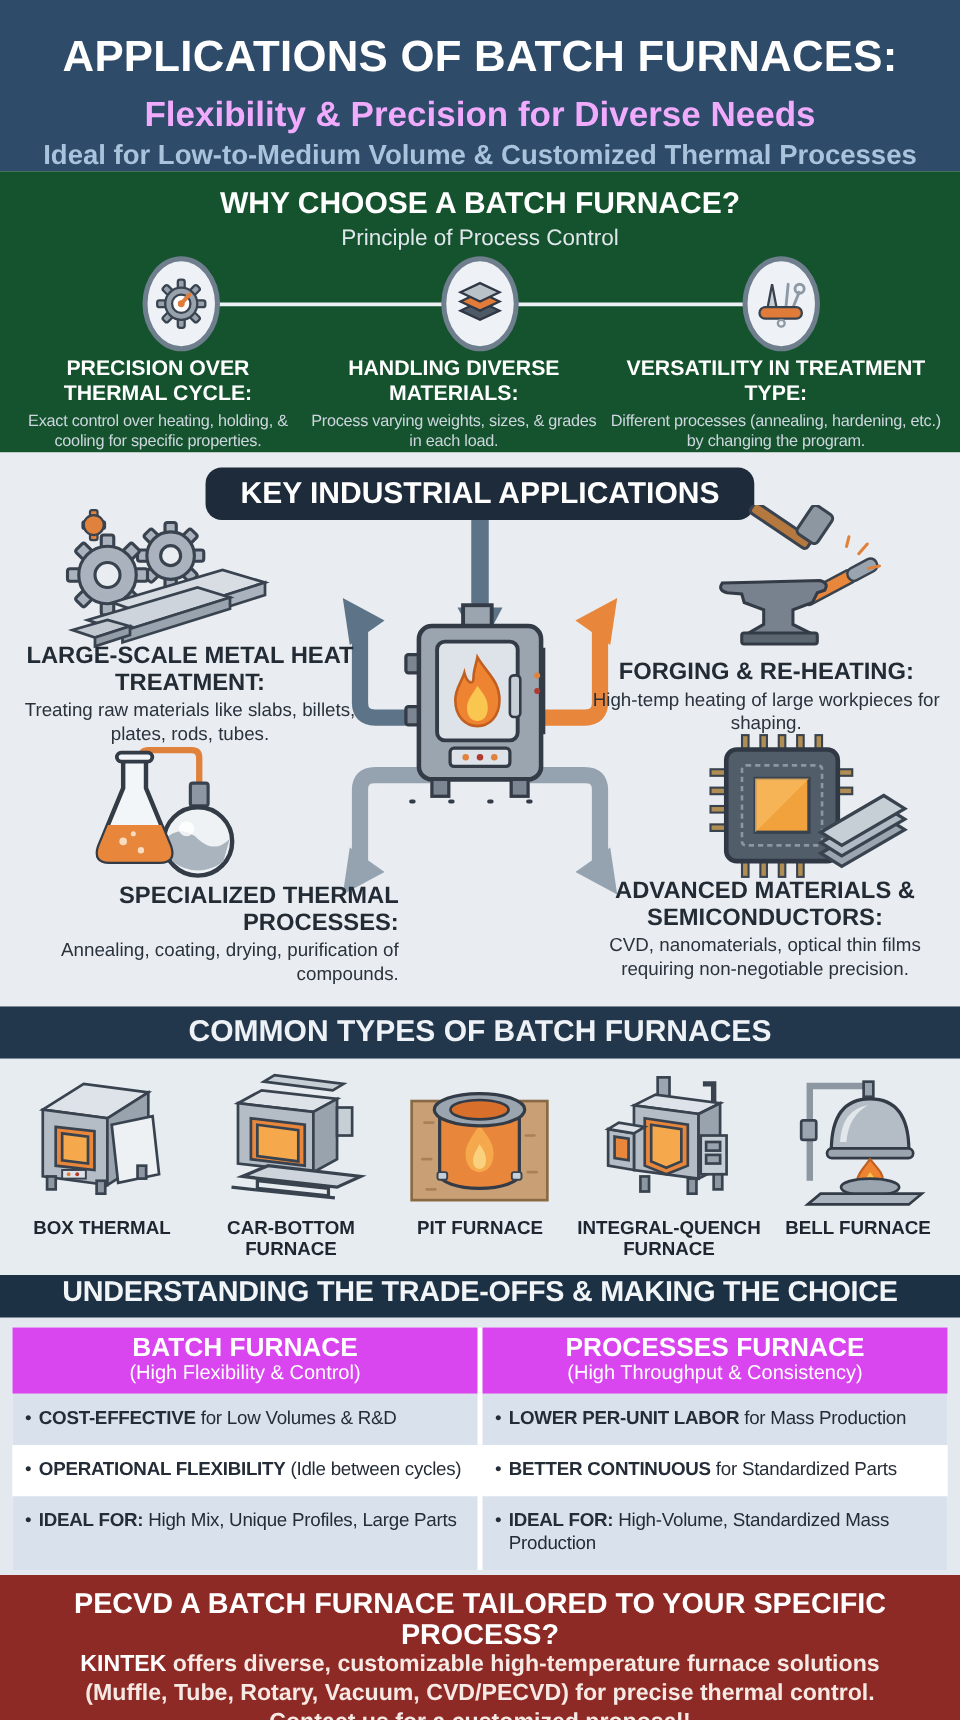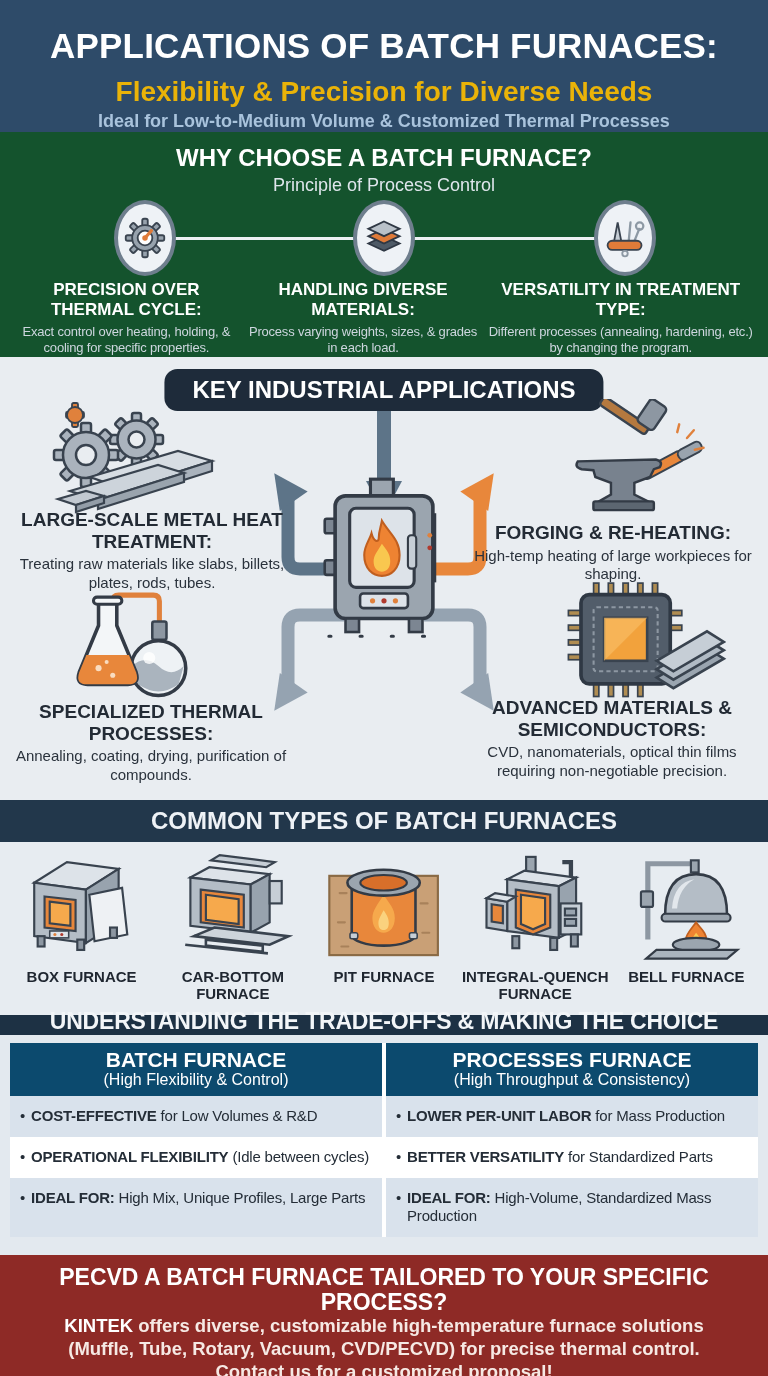--- a/index.html
+++ b/index.html
@@ -3,22 +3,22 @@
 <meta charset="utf-8">
 <style>
   html,body{margin:0;padding:0;background:#ffffff;}
   body{width:768px;font-family:"Liberation Sans",sans-serif;-webkit-font-smoothing:antialiased;}
   .page{width:768px;height:1376px;display:flex;flex-direction:column;overflow:hidden;}
   .page *{box-sizing:border-box;}
 
   
   .header{flex:0 0 122px;background:#2e4b69;text-align:center;padding-top:16px;}
   .header .title{margin:12px;color:#ffffff;font-size:35px;font-weight:800;letter-spacing:.2px;line-height:1.05;}
-  .header .subtitle{margin:2px 0 0;color:#eab308;font-size:28px;font-weight:800;line-height:1.05;}
-  .header .tagline{margin:5px 0 0;color:#a9c3dc;font-size:18px;font-weight:700;}
+  .header .subtitle{margin:2px 0 0;color:#f0abfc;font-size:28px;font-weight:800;line-height:1.05;}
+  .header .tagline{margin:5px 0 0;color:#a9c3dc;font-size:22px;font-weight:700;}
 
   
   .why{flex:0 0 223px;background:#14532d;padding-top:12px;}
   .why-title{margin:0;text-align:center;color:#ffffff;font-size:24px;font-weight:800;}
   .why-sub{margin:3px 0 0;text-align:center;color:#dfe6ec;font-size:18px;font-weight:400;}
   .why-icons{position:relative;height:84px;}
   .why-line{position:absolute;top:41px;left:130px;right:130px;height:3px;background:#edf1f4;}
   .why-circle{position:absolute;top:4px;width:62px;height:76px;border-radius:50%;
     background:#eef2f6;border:4px solid #6e7e8d;display:flex;align-items:center;justify-content:center;}
   .why-circle svg{width:44px;height:44px;}
@@ -33,42 +33,42 @@
   .apps{flex:0 0 443px;background:#e9edf1;position:relative;}
   .pill{position:absolute;left:50%;transform:translateX(-50%);top:12px;background:#1e2b3a;
     color:#ffffff;font-size:24px;font-weight:800;padding:7px 28px;border-radius:13px;white-space:nowrap;}
   .arrows{position:absolute;left:0;top:0;width:768px;height:443px;}
   .furnace-wrap{position:absolute;left:306px;top:118px;width:156px;height:175px;}
   .q{position:absolute;text-align:center;}
   .q-h{color:#232b35;font-size:19px;font-weight:800;line-height:1.15;}
   .q-b{color:#2a323c;font-size:15px;line-height:1.22;margin-top:3px;}
   .q1{left:2px;top:152px;width:300px;}
   .q2{left:462px;top:165px;width:302px;}
-  .q3{left:1px;top:344px;width:300px;}
+  .q3{left:19px;top:344px;width:300px;text-align:right;}
   .q4{left:460px;top:340px;width:304px;}
   .app-icon{position:absolute;}
   .i1{left:28px;top:38px;width:190px;height:114px;}
   .i2{left:570px;top:42px;width:156px;height:118px;}
   .i3{left:60px;top:230px;width:142px;height:112px;}
   .i4{left:560px;top:224px;width:168px;height:118px;}
 
   
   .types-bar{flex:0 0 42px;background:#22374b;display:flex;align-items:center;justify-content:center;}
   .types-bar .t{color:#eef2f6;font-size:24px;font-weight:800;}
   .types{flex:0 0 173px;background:#e7ecf1;display:flex;padding:8px 6px 0;}
   .type{flex:1;text-align:center;padding:0 2px;}
   .type svg{width:100%;height:112px;}
   .type-label{color:#1f2630;font-size:15px;font-weight:800;line-height:1.15;margin-top:2px;}
 
   
   .trade{flex:0 0 240px;background:#e3e9ef;}
-  .trade-bar{height:20px;background:#1d3144;display:flex;align-items:flex-end;justify-content:center;}
+  .trade-bar{height:34px;background:#1d3144;display:flex;align-items:flex-start;justify-content:center;}
   .trade-bar .t{color:#f2f5f8;font-size:23px;font-weight:800;letter-spacing:-.2px;}
   .ttable{margin:8px 10px 0;display:grid;grid-template-columns:1fr 1fr;column-gap:4px;background:#ffffff;}
-  .thead{background:#0c4a6e;color:#ffffff;text-align:center;padding:5px 4px 7px;}
+  .thead{background:#d946ef;color:#ffffff;text-align:center;padding:5px 4px 7px;}
   .thead .tn{font-size:21px;font-weight:800;line-height:1.1;}
   .thead .tq{font-size:16px;line-height:1.15;}
   .tcell{font-size:15px;color:#242d37;padding:11px 6px 11px 10px;display:flex;align-items:flex-start;letter-spacing:-.2px;line-height:1.25;}
   .tcell .bullet{margin:0 6px 0 0;color:#242d37;}
   .tcell .lead{font-weight:800;white-space:pre;}
   .row-a{background:#d9e2ec;} .row-b{background:#ffffff;}
 
   
   .cta{flex:0 0 98px;background:#8e2a26;text-align:center;color:#ffffff;padding-top:10px;}
   .cta-h{font-size:23px;font-weight:800;line-height:1.1;}
@@ -328,21 +328,21 @@
           <polygon points="38,60 62,63 62,88 38,85" fill="#f6a94c"></polygon>
           <polygon points="84,52 122,44 128,98 90,106" fill="#eef1f4"></polygon>
           <rect x="24" y="100" width="8" height="12" fill="#8d97a2"></rect>
           <rect x="70" y="104" width="8" height="12" fill="#8d97a2"></rect>
           <rect x="108" y="90" width="8" height="12" fill="#8d97a2"></rect>
         </g>
         <rect x="38" y="94" width="22" height="8" fill="#dde3e9" stroke="#39434f" stroke-width="1.8"></rect>
         <circle cx="44" cy="98" r="1.8" fill="#e0813c"></circle>
           <circle cx="52" cy="98" r="1.8" fill="#b03a2e"></circle>
       </svg>
-      <div class="type-label">BOX FURNACE</div>
+      <div class="type-label">BOX THERMAL</div>
     </div>
     <div class="type">
       <svg viewBox="0 0 150 130">
         <g stroke="#39434f" stroke-width="2.5">
           <polygon points="50,12 114,20 124,14 60,6" fill="#c6ced6"></polygon>
           <polygon points="26,32 48,20 118,28 96,40" fill="#dde3e9"></polygon>
           <polygon points="26,32 96,40 96,96 26,88" fill="#b4bdc6"></polygon>
           <polygon points="96,40 118,28 118,84 96,96" fill="#98a3ae"></polygon>
           <polygon points="38,46 88,52 88,90 38,84" fill="#e8873b"></polygon>
           <polygon points="44,52 82,57 82,86 44,81" fill="#f6a94c"></polygon>
@@ -438,21 +438,21 @@
         <span class="bullet">•</span>
         <span><span class="lead">LOWER PER-UNIT LABOR</span><span> for Mass Production</span></span>
       </div>
 
       <div class="tcell row-b">
         <span class="bullet">•</span>
         <span><span class="lead">OPERATIONAL FLEXIBILITY</span><span> (Idle between cycles)</span></span>
       </div>
       <div class="tcell row-b">
         <span class="bullet">•</span>
-        <span><span class="lead">BETTER VERSATILITY</span><span> for Standardized Parts</span></span>
+        <span><span class="lead">BETTER CONTINUOUS</span><span> for Standardized Parts</span></span>
       </div>
 
       <div class="tcell row-a">
         <span class="bullet">•</span>
         <span><span class="lead">IDEAL FOR:</span><span> High Mix, Unique Profiles, Large Parts</span></span>
       </div>
       <div class="tcell row-a">
         <span class="bullet">•</span>
         <span><span class="lead">IDEAL FOR:</span><span> High-Volume, Standardized Mass Production</span></span>
       </div>

